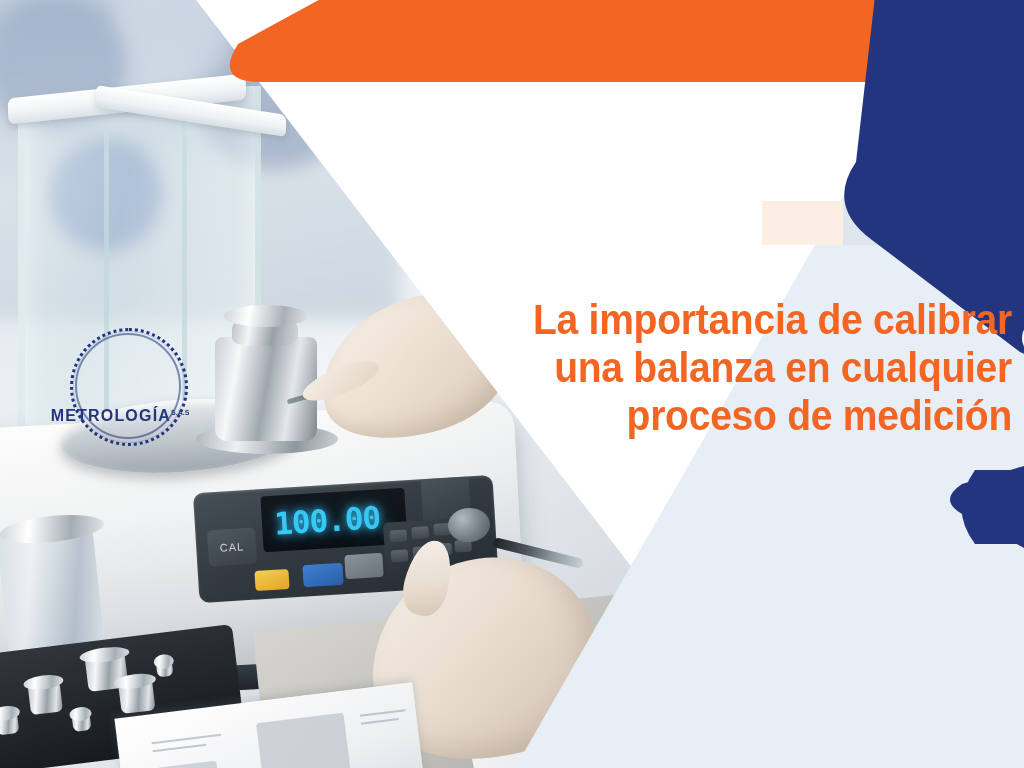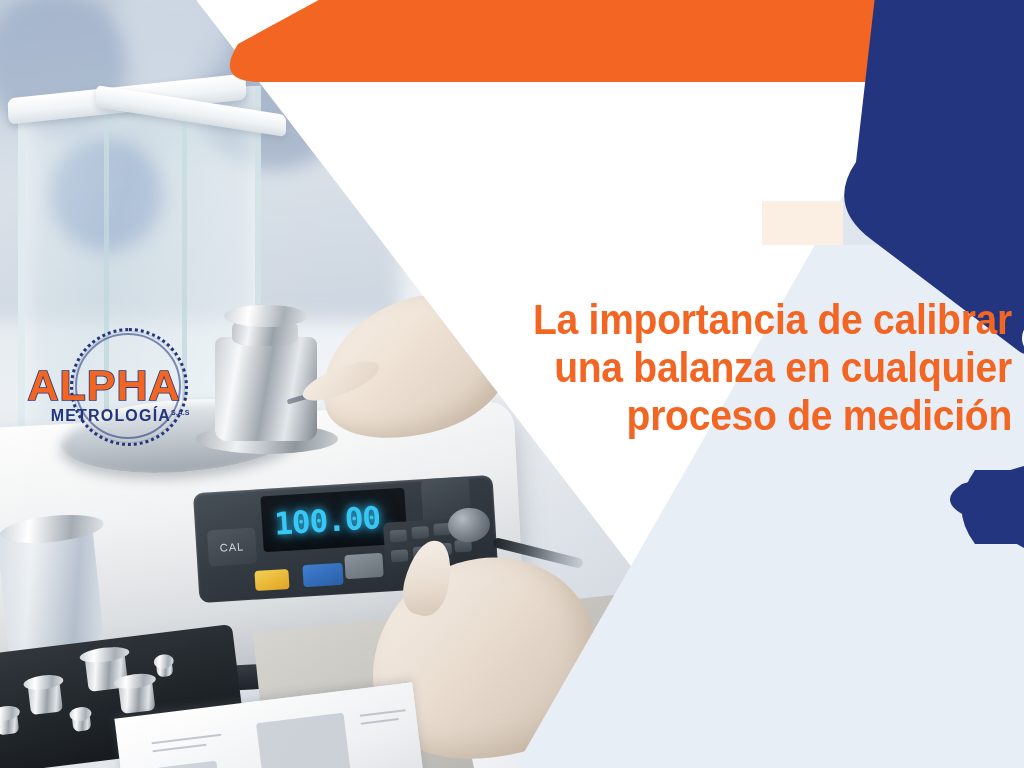--- a/index.html
+++ b/index.html
@@ -535,17 +535,16 @@
 
   <div class="headline">
     <span class="l">La importancia de calibrar</span>
     <span class="l">una balanza en cualquier</span>
     <span class="l">proceso de medición</span>
   </div>
 
   <div class="logo">
     <div class="logo-ring"></div>
     <div class="logo-ring2"></div>
-    <div class="logo-alpha">ALPHA</div>
     <div class="logo-metro"><span>METROLOGÍA</span><span class="logo-sas">S.A.S</span></div>
   </div>
 
 </div>
 
 </body></html>

